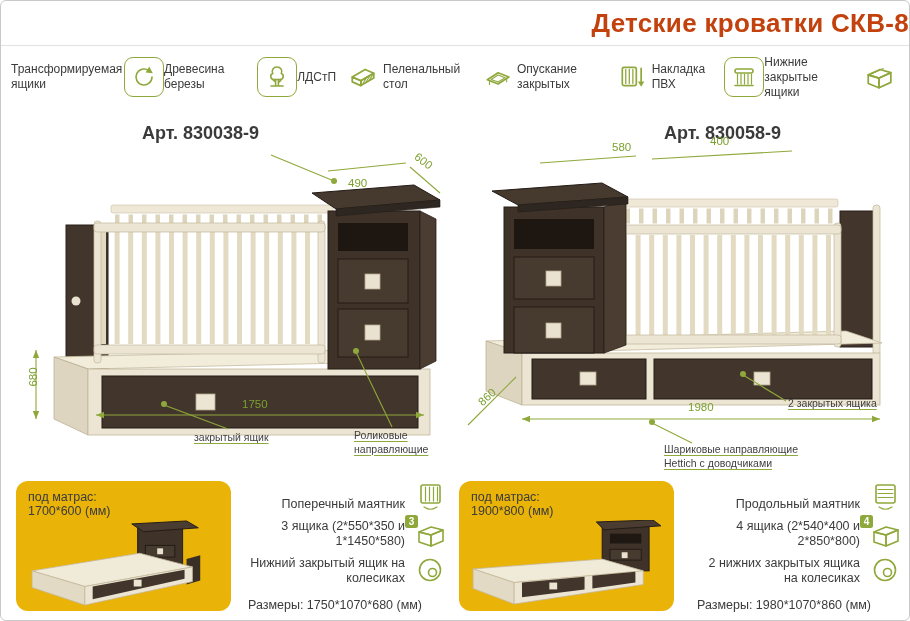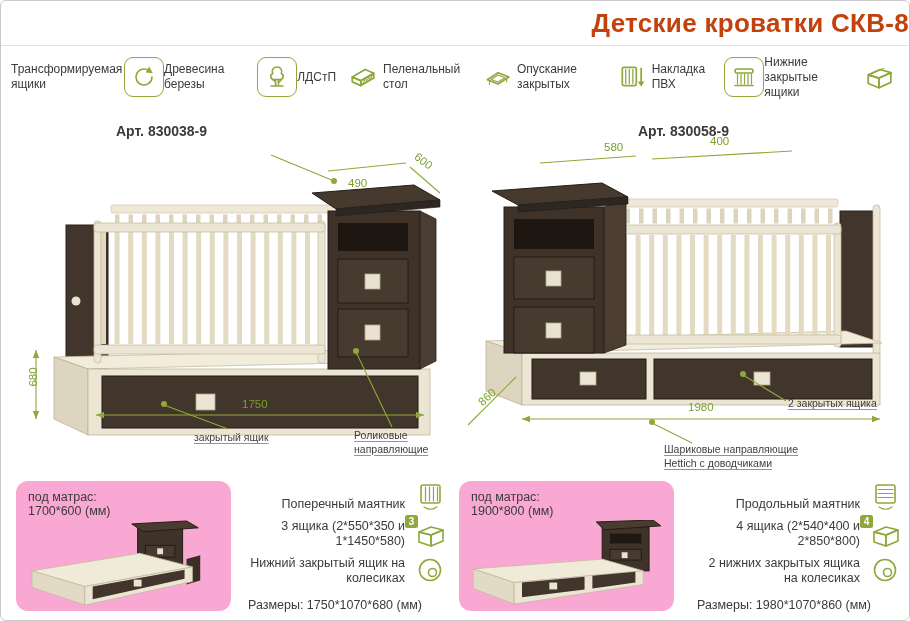--- a/index.html
+++ b/index.html
@@ -11,30 +11,30 @@
   .features{position:absolute;top:47px;left:0;right:0;height:58px;display:flex;justify-content:space-between;align-items:center;padding:0 10px;}
   .feature{display:flex;align-items:center;gap:7px;}
   .flabel{font-size:12px;line-height:1.25;max-width:106px;}
   .ficon{width:40px;height:40px;display:flex;align-items:center;justify-content:center;flex:none;}
   .ficon.boxed{border:1.5px solid #8fa83b;border-radius:9px;width:38px;height:38px;}
   
   .product{position:absolute;top:112px;height:365px;}
   #prod1{left:15px;width:430px;}
   #prod2{left:455px;width:445px;}
   .product svg.illus{position:absolute;left:0;top:0;}
-  .art{position:absolute;font-size:14px;font-weight:bold;color:#3a3a3a;white-space:nowrap;}
+  .art{position:absolute;font-size:18px;font-weight:bold;color:#3a3a3a;white-space:nowrap;margin-left:26px;}
   .ann{position:absolute;font-size:11.5px;color:#7ba02e;white-space:nowrap;}
   .call{position:absolute;font-size:10.5px;line-height:1.3;color:#3f3f3f;}
   .u{text-decoration:underline;text-decoration-color:#8fa83b;text-underline-offset:2px;}
   .rot{transform:rotate(-90deg);transform-origin:center;}
   
   .spec-group{position:absolute;top:478px;height:138px;}
   #sg1{left:15px;width:430px;}
   #sg2{left:458px;width:442px;}
-  .mcard{position:absolute;left:0;top:2px;width:215px;height:130px;background:#f9a8d4;border-radius:12px;box-sizing:border-box;padding:9px 12px 4px;}
+  .mcard{position:absolute;left:0;top:2px;width:215px;height:130px;background:#eab308;border-radius:12px;box-sizing:border-box;padding:9px 12px 4px;}
   .mline1,.mline2{font-size:12.5px;color:#3b3b3b;}
   .minibed{position:absolute;left:8px;bottom:3px;}
   .spec-list{position:absolute;left:222px;right:0;top:2px;display:flex;flex-direction:column;gap:5px;}
   .spec-row{display:flex;align-items:flex-end;justify-content:flex-end;gap:9px;min-height:28px;}
   .spec-row.dims{justify-content:center;min-height:22px;padding-right:14px;}
   .spec-text{font-size:12.5px;line-height:1.25;text-align:right;max-width:158px;}
   .spec-icon{position:relative;width:32px;height:32px;flex:none;display:flex;align-items:center;justify-content:center;}
   .badge{position:absolute;left:-9px;top:-3px;width:13px;height:13px;background:#8fa83b;color:#fff;font-size:10px;font-weight:bold;border-radius:2.5px;display:flex;align-items:center;justify-content:center;}
   .g{stroke:#8fa83b;stroke-width:1.6;fill:none;stroke-linecap:round;stroke-linejoin:round;}
 </style>
@@ -222,21 +222,21 @@
         <line x1="196" y1="310" x2="236" y2="330"></line>
       </g>
       <g fill="#8fa83b">
         <circle cx="287" cy="261" r="3"></circle>
         <circle cx="196" cy="309" r="3"></circle>
         <path d="M66,306 l8,-3.2 v6.4 z"></path>
           <path d="M424,306 l-8,-3.2 v6.4 z"></path>
       </g>
     </svg>
     <span class="art" style="left:182px;top:10px;">Арт. 830058-9</span>
-    <span class="ann" style="left:100px;top:28px;padding-left:48px;">580</span>
+    <span class="ann" style="left:108px;top:28px;padding-left:48px;">580</span>
     <span class="ann" style="left:254px;top:22px;">400</span>
     <span class="ann" style="left:14px;top:278px;width:34px;text-align:center;transform:rotate(-42deg);">860</span>
     <span class="ann" style="left:232px;top:288px;">1980</span>
     <span class="call u" style="left:332px;top:284px;white-space:nowrap;">2 закрытых ящика</span>
     <span class="call u" style="left:208px;top:330px;width:145px;">Шариковые направляющие Hettich с доводчиками</span>
   </div>
 
   <div class="spec-group" id="sg1">
     <div class="mcard">
       <div class="mline1">под матрас:</div>

